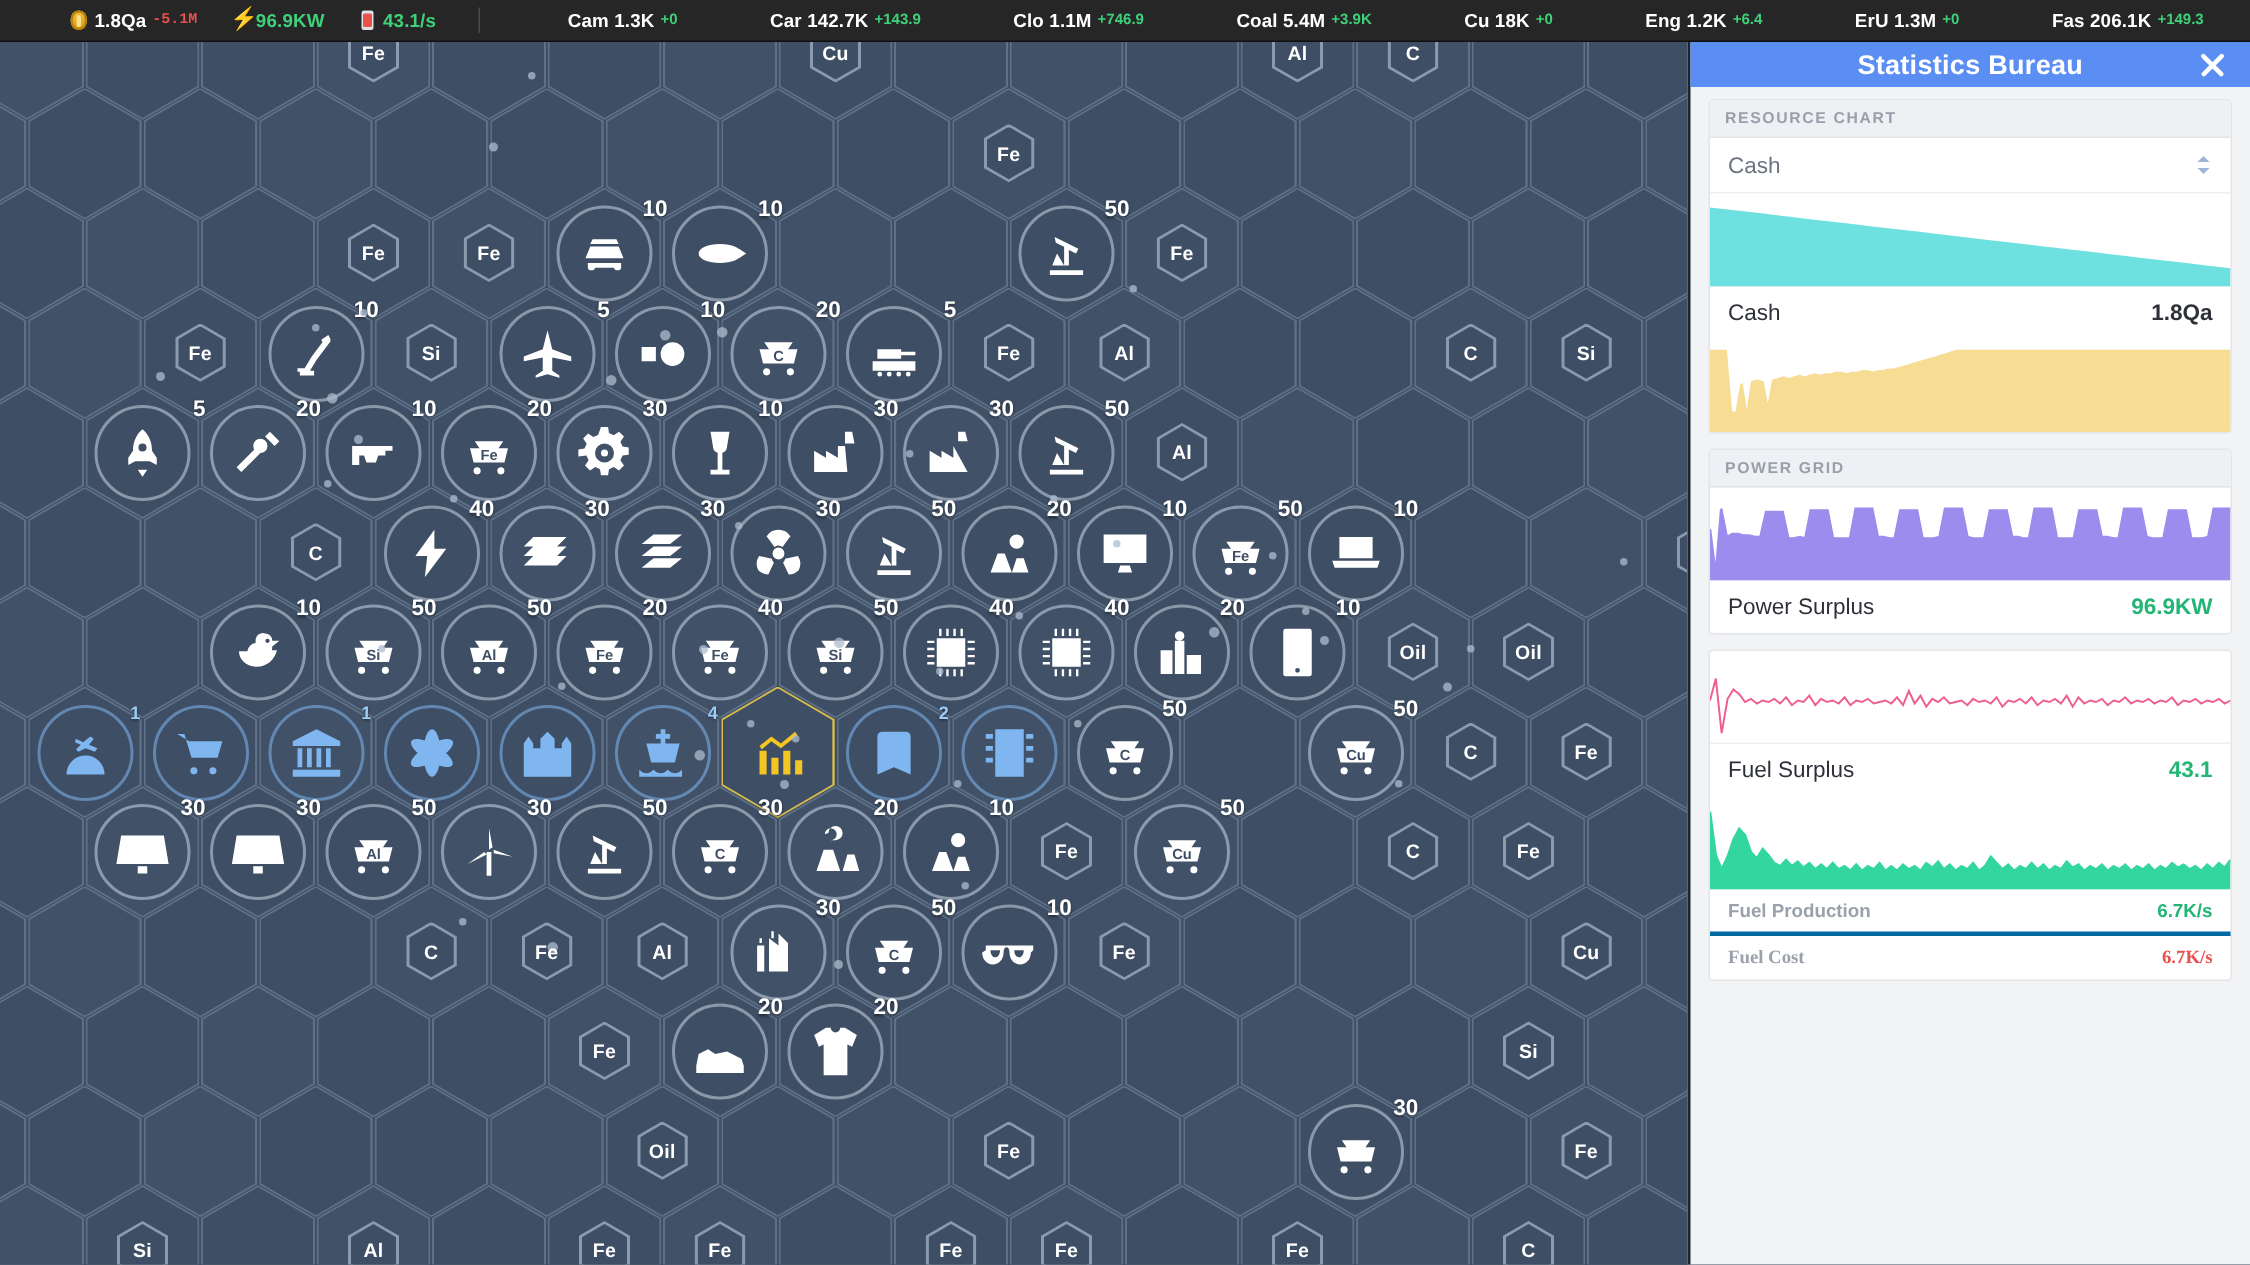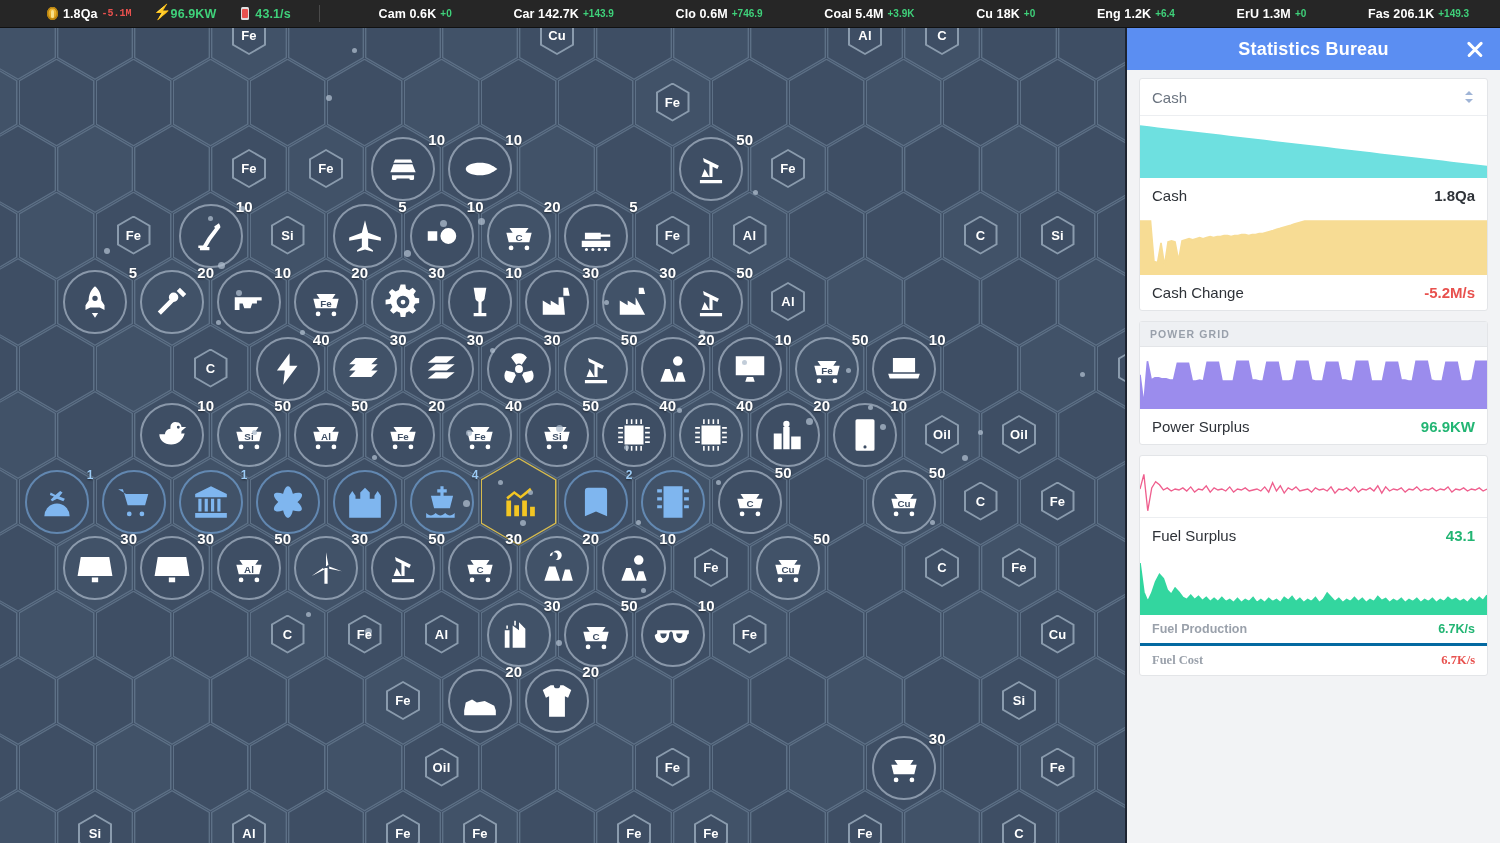--- a/index.html
+++ b/index.html
@@ -95,21 +95,21 @@
   .hex.selected .bld { border-color:transparent; }
   .hex.selected .glyph { color:#f3c623; }
 
   
   .dot { position:absolute; border-radius:50%; background:#aebccc; opacity:.75; }
 
   
   #panel { position:absolute; top:28px; right:0; width:375px; height:815px;
     background:#f2f3f5; border-left:2px solid #1d2430; display:flex; flex-direction:column; }
   #panel-head {
-    height:42px; background:#5b8ef2; display:flex; align-items:center;
+    height:30px; background:#5b8ef2; display:flex; align-items:center;
     justify-content:center; position:relative; flex:none;
   }
   #panel-title { color:#fff; font-size:18px; font-weight:bold; letter-spacing:.2px; }
   #panel-close { position:absolute; right:14px; top:50%; transform:translateY(-50%);
     width:22px; height:22px; cursor:pointer; }
   #panel-close::before,#panel-close::after{
     content:""; position:absolute; left:1px; top:10px; width:20px; height:2.6px;
     background:#fff; border-radius:2px;
   }
   #panel-close::before{ transform:rotate(45deg); }
@@ -166,29 +166,29 @@
         <span class="tb-label pos">96.9KW</span>
       </div>
       <div class="tb-item">
         <span class="tb-ico ico-fuel"></span>
         <span class="tb-label pos">43.1/s</span>
       </div>
     </div>
   <div class="tb-sep" style="margin:0 28px;"></div>
   <div class="tb-group" id="tb-resources" style="flex:1; justify-content:space-around;">
       <div class="tb-item">
-        <span class="tb-label">Cam 0.6K</span>
+        <span class="tb-label">Cam 1.3K</span>
         <span class="tb-delta pos">+0</span>
       </div>
       <div class="tb-item">
         <span class="tb-label">Car 142.7K</span>
         <span class="tb-delta pos">+143.9</span>
       </div>
       <div class="tb-item">
-        <span class="tb-label">Clo 0.6M</span>
+        <span class="tb-label">Clo 1.1M</span>
         <span class="tb-delta pos">+746.9</span>
       </div>
       <div class="tb-item">
         <span class="tb-label">Coal 5.4M</span>
         <span class="tb-delta pos">+3.9K</span>
       </div>
       <div class="tb-item">
         <span class="tb-label">Cu 18K</span>
         <span class="tb-delta pos">+0</span>
       </div>
@@ -1361,43 +1361,40 @@
     </div>
 </div>
 
 <div id="panel">
   <div id="panel-head">
     <div id="panel-title">Statistics Bureau</div>
     <div id="panel-close"></div>
   </div>
   <div id="panel-body">
       <div class="card">
+        <div class="card-head">RESOURCE CHART</div>
         <div class="select-row">
           <span class="sel-val">Cash</span>
           <span class="spin"></span>
         </div>
         <div class="chart-box">
           <svg viewBox="0 0 340 56 " preserveAspectRatio="none">
             <path d="M0.0 4.1 L8.7 5.1 L17.4 6.2 L26.2 7.2 L34.9 8.2 L43.6 9.3 L52.3 10.3 L61.0 11.4 L69.7 12.4 L78.5 13.4 L87.2 14.5 L95.9 15.5 L104.6 16.6 L113.3 17.6 L122.1 18.6 L130.8 19.7 L139.5 20.7 L148.2 21.8 L156.9 22.8 L165.6 23.8 L174.4 24.9 L183.1 25.9 L191.8 27.0 L200.5 28.0 L209.2 29.0 L217.9 30.1 L226.7 31.1 L235.4 32.2 L244.1 33.2 L252.8 34.2 L261.5 35.3 L270.3 36.3 L279.0 37.4 L287.7 38.4 L296.4 39.4 L305.1 40.5 L313.8 41.5 L322.6 42.6 L331.3 43.6 L340.0 44.6 L340 56 L0 56 Z" fill="#6ee0e0"></path>
             <path d="M0.0 4.1 L8.7 5.1 L17.4 6.2 L26.2 7.2 L34.9 8.2 L43.6 9.3 L52.3 10.3 L61.0 11.4 L69.7 12.4 L78.5 13.4 L87.2 14.5 L95.9 15.5 L104.6 16.6 L113.3 17.6 L122.1 18.6 L130.8 19.7 L139.5 20.7 L148.2 21.8 L156.9 22.8 L165.6 23.8 L174.4 24.9 L183.1 25.9 L191.8 27.0 L200.5 28.0 L209.2 29.0 L217.9 30.1 L226.7 31.1 L235.4 32.2 L244.1 33.2 L252.8 34.2 L261.5 35.3 L270.3 36.3 L279.0 37.4 L287.7 38.4 L296.4 39.4 L305.1 40.5 L313.8 41.5 L322.6 42.6 L331.3 43.6 L340.0 44.6 " fill="none" stroke="#6ee0e0" stroke-width="1.6"></path>
           </svg>
         </div>
         <div class="kv">
           <span class="k">Cash</span>
           <span class="v ">1.8Qa</span>
         </div>
         <div class="chart-box">
           <svg viewBox="0 0 340 56 " preserveAspectRatio="none">
             <path d="M0.0 2.0 L3.4 2.0 L6.9 2.0 L10.3 2.0 L13.7 42.6 L17.2 43.6 L20.6 23.8 L24.0 46.7 L27.5 22.8 L30.9 21.8 L34.3 22.8 L37.8 41.5 L41.2 21.8 L44.6 20.7 L48.1 19.7 L51.5 20.7 L54.9 19.7 L58.4 18.6 L61.8 19.7 L65.3 18.6 L68.7 17.6 L72.1 18.6 L75.6 17.6 L79.0 17.6 L82.4 16.6 L85.9 16.6 L89.3 17.6 L92.7 16.6 L96.2 16.6 L99.6 15.5 L103.0 15.5 L106.5 16.6 L109.9 15.5 L113.3 15.5 L116.8 14.5 L120.2 14.5 L123.6 13.4 L127.1 12.4 L130.5 11.4 L133.9 10.3 L137.4 9.3 L140.8 8.2 L144.2 7.2 L147.7 6.2 L151.1 5.1 L154.5 4.1 L158.0 3.0 L161.4 2.0 L164.8 2.0 L168.3 2.0 L171.7 2.0 L175.2 2.0 L178.6 2.0 L182.0 2.0 L185.5 2.0 L188.9 2.0 L192.3 2.0 L195.8 2.0 L199.2 2.0 L202.6 2.0 L206.1 2.0 L209.5 2.0 L212.9 2.0 L216.4 2.0 L219.8 2.0 L223.2 2.0 L226.7 2.0 L230.1 2.0 L233.5 2.0 L237.0 2.0 L240.4 2.0 L243.8 2.0 L247.3 2.0 L250.7 2.0 L254.1 2.0 L257.6 2.0 L261.0 2.0 L264.4 2.0 L267.9 2.0 L271.3 2.0 L274.7 2.0 L278.2 2.0 L281.6 2.0 L285.1 2.0 L288.5 2.0 L291.9 2.0 L295.4 2.0 L298.8 2.0 L302.2 2.0 L305.7 2.0 L309.1 2.0 L312.5 2.0 L316.0 2.0 L319.4 2.0 L322.8 2.0 L326.3 2.0 L329.7 2.0 L333.1 2.0 L336.6 2.0 L340.0 2.0 L340 56 L0 56 Z" fill="#f7dc94"></path>
             <path d="M0.0 2.0 L3.4 2.0 L6.9 2.0 L10.3 2.0 L13.7 42.6 L17.2 43.6 L20.6 23.8 L24.0 46.7 L27.5 22.8 L30.9 21.8 L34.3 22.8 L37.8 41.5 L41.2 21.8 L44.6 20.7 L48.1 19.7 L51.5 20.7 L54.9 19.7 L58.4 18.6 L61.8 19.7 L65.3 18.6 L68.7 17.6 L72.1 18.6 L75.6 17.6 L79.0 17.6 L82.4 16.6 L85.9 16.6 L89.3 17.6 L92.7 16.6 L96.2 16.6 L99.6 15.5 L103.0 15.5 L106.5 16.6 L109.9 15.5 L113.3 15.5 L116.8 14.5 L120.2 14.5 L123.6 13.4 L127.1 12.4 L130.5 11.4 L133.9 10.3 L137.4 9.3 L140.8 8.2 L144.2 7.2 L147.7 6.2 L151.1 5.1 L154.5 4.1 L158.0 3.0 L161.4 2.0 L164.8 2.0 L168.3 2.0 L171.7 2.0 L175.2 2.0 L178.6 2.0 L182.0 2.0 L185.5 2.0 L188.9 2.0 L192.3 2.0 L195.8 2.0 L199.2 2.0 L202.6 2.0 L206.1 2.0 L209.5 2.0 L212.9 2.0 L216.4 2.0 L219.8 2.0 L223.2 2.0 L226.7 2.0 L230.1 2.0 L233.5 2.0 L237.0 2.0 L240.4 2.0 L243.8 2.0 L247.3 2.0 L250.7 2.0 L254.1 2.0 L257.6 2.0 L261.0 2.0 L264.4 2.0 L267.9 2.0 L271.3 2.0 L274.7 2.0 L278.2 2.0 L281.6 2.0 L285.1 2.0 L288.5 2.0 L291.9 2.0 L295.4 2.0 L298.8 2.0 L302.2 2.0 L305.7 2.0 L309.1 2.0 L312.5 2.0 L316.0 2.0 L319.4 2.0 L322.8 2.0 L326.3 2.0 L329.7 2.0 L333.1 2.0 L336.6 2.0 L340.0 2.0 " fill="none" stroke="#f7dc94" stroke-width="1.6"></path>
           </svg>
-        </div>
-        <div class="kv">
-          <span class="k">Cash Change</span>
-          <span class="v red">-5.2M/s</span>
         </div>
       </div>
       <div class="card">
         <div class="card-head">POWER GRID</div>
         <div class="chart-box">
           <svg viewBox="0 0 340 56 " preserveAspectRatio="none">
             <path d="M0.0 21.8 L3.7 51.9 L7.3 8.2 L11.0 27.0 L14.6 24.9 L18.3 24.9 L21.9 25.9 L25.6 25.9 L29.2 27.0 L32.9 27.0 L36.6 10.3 L40.2 10.3 L43.9 10.3 L47.5 10.3 L51.2 28.0 L54.8 28.0 L58.5 27.0 L62.2 28.0 L65.8 9.3 L69.5 9.3 L73.1 9.3 L76.8 9.3 L80.4 28.0 L84.1 28.0 L87.7 28.0 L91.4 28.0 L95.1 8.2 L98.7 8.2 L102.4 8.2 L106.0 8.2 L109.7 27.0 L113.3 27.0 L117.0 28.0 L120.6 28.0 L124.3 9.3 L128.0 9.3 L131.6 9.3 L135.3 9.3 L138.9 28.0 L142.6 28.0 L146.2 28.0 L149.9 27.0 L153.5 8.2 L157.2 8.2 L160.9 8.2 L164.5 8.2 L168.2 27.0 L171.8 28.0 L175.5 28.0 L179.1 28.0 L182.8 9.3 L186.5 9.3 L190.1 9.3 L193.8 9.3 L197.4 27.0 L201.1 27.0 L204.7 28.0 L208.4 28.0 L212.0 8.2 L215.7 8.2 L219.4 8.2 L223.0 8.2 L226.7 28.0 L230.3 28.0 L234.0 28.0 L237.6 28.0 L241.3 9.3 L244.9 9.3 L248.6 9.3 L252.3 9.3 L255.9 27.0 L259.6 27.0 L263.2 28.0 L266.9 28.0 L270.5 8.2 L274.2 8.2 L277.8 8.2 L281.5 8.2 L285.2 27.0 L288.8 28.0 L292.5 28.0 L296.1 28.0 L299.8 9.3 L303.4 9.3 L307.1 9.3 L310.8 9.3 L314.4 28.0 L318.1 28.0 L321.7 28.0 L325.4 27.0 L329.0 8.2 L332.7 8.2 L336.3 8.2 L340.0 8.2 L340 56 L0 56 Z" fill="#9b8ced"></path>
             <path d="M0.0 21.8 L3.7 51.9 L7.3 8.2 L11.0 27.0 L14.6 24.9 L18.3 24.9 L21.9 25.9 L25.6 25.9 L29.2 27.0 L32.9 27.0 L36.6 10.3 L40.2 10.3 L43.9 10.3 L47.5 10.3 L51.2 28.0 L54.8 28.0 L58.5 27.0 L62.2 28.0 L65.8 9.3 L69.5 9.3 L73.1 9.3 L76.8 9.3 L80.4 28.0 L84.1 28.0 L87.7 28.0 L91.4 28.0 L95.1 8.2 L98.7 8.2 L102.4 8.2 L106.0 8.2 L109.7 27.0 L113.3 27.0 L117.0 28.0 L120.6 28.0 L124.3 9.3 L128.0 9.3 L131.6 9.3 L135.3 9.3 L138.9 28.0 L142.6 28.0 L146.2 28.0 L149.9 27.0 L153.5 8.2 L157.2 8.2 L160.9 8.2 L164.5 8.2 L168.2 27.0 L171.8 28.0 L175.5 28.0 L179.1 28.0 L182.8 9.3 L186.5 9.3 L190.1 9.3 L193.8 9.3 L197.4 27.0 L201.1 27.0 L204.7 28.0 L208.4 28.0 L212.0 8.2 L215.7 8.2 L219.4 8.2 L223.0 8.2 L226.7 28.0 L230.3 28.0 L234.0 28.0 L237.6 28.0 L241.3 9.3 L244.9 9.3 L248.6 9.3 L252.3 9.3 L255.9 27.0 L259.6 27.0 L263.2 28.0 L266.9 28.0 L270.5 8.2 L274.2 8.2 L277.8 8.2 L281.5 8.2 L285.2 27.0 L288.8 28.0 L292.5 28.0 L296.1 28.0 L299.8 9.3 L303.4 9.3 L307.1 9.3 L310.8 9.3 L314.4 28.0 L318.1 28.0 L321.7 28.0 L325.4 27.0 L329.0 8.2 L332.7 8.2 L336.3 8.2 L340.0 8.2 " fill="none" stroke="#9b8ced" stroke-width="1.6"></path>
           </svg>
         </div>

